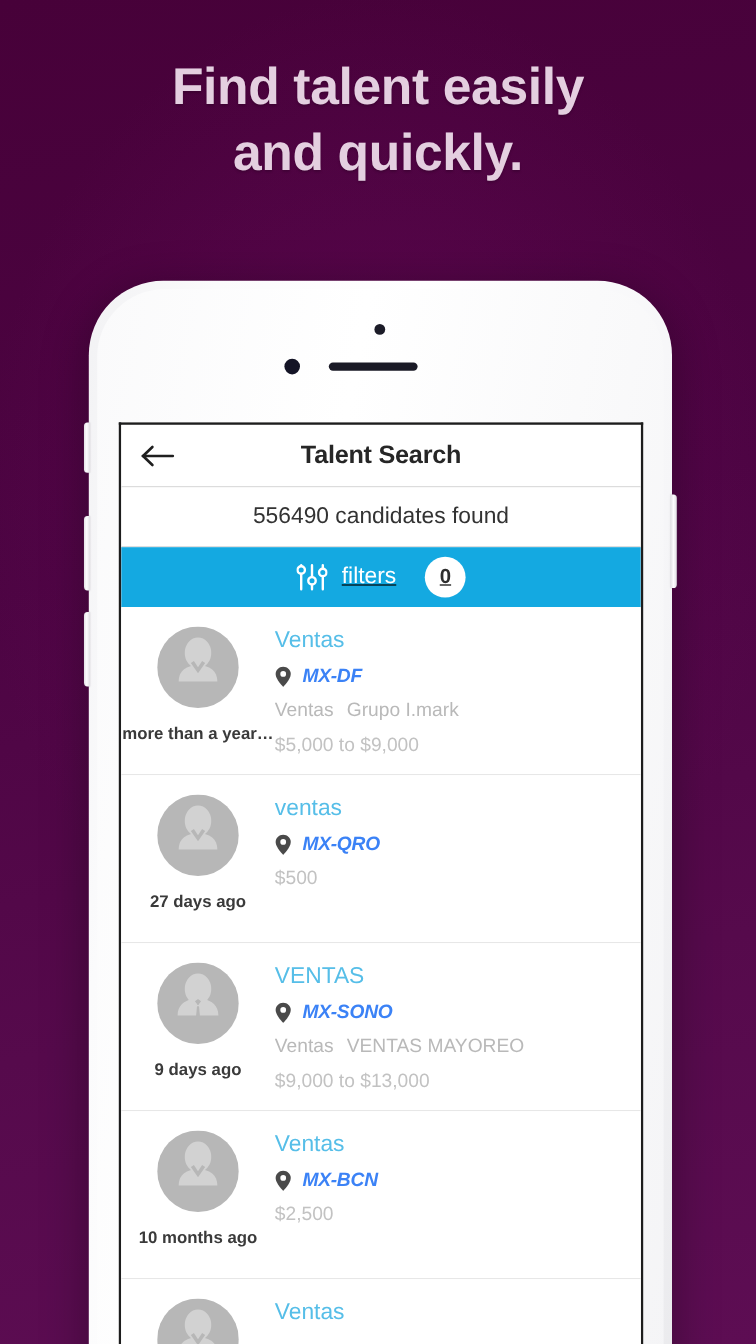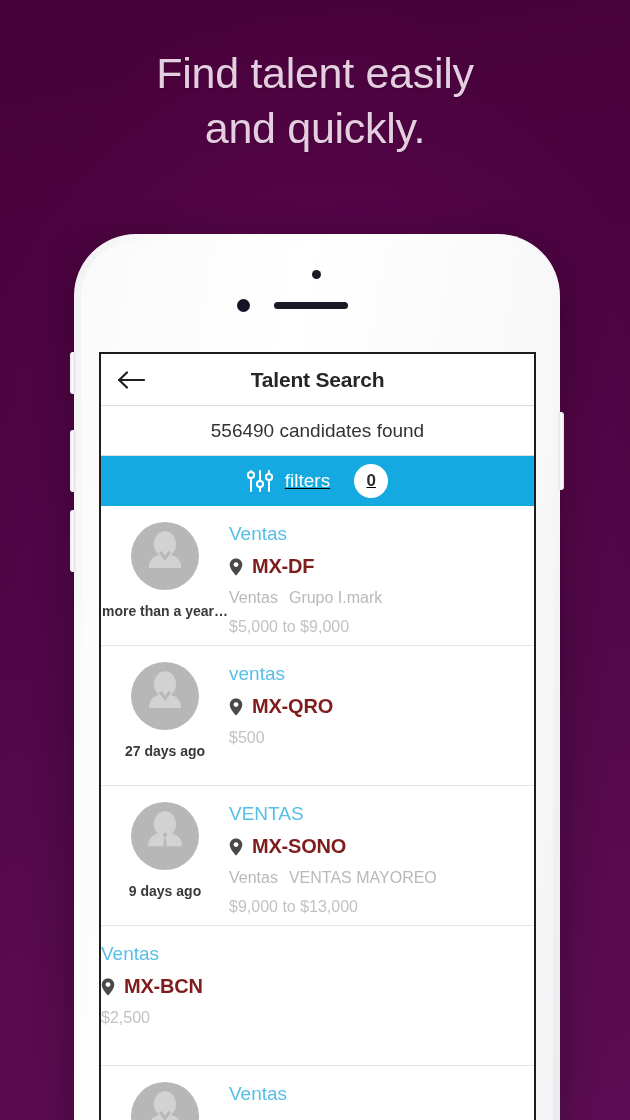--- a/index.html
+++ b/index.html
@@ -31,21 +31,21 @@
   
   #headline {
     position: absolute;
     top: 46px;
     left: 0;
     right: 0;
     text-align: center;
     color: #e4cfe0;
     font-size: 43px;
     line-height: 55px;
-    font-weight: 400;
+    font-weight: 700;
     letter-spacing: -0.3px;
     text-shadow: 0 1px 2px rgba(0,0,0,0.18);
   }
   #headline .line { display: block; }
 
   
   #phone {
     position: absolute;
     left: 74px;
     top: 234px;
@@ -290,24 +290,25 @@
     line-height: 24px;
     margin-bottom: 9px;
   }
   .result-location {
     display: flex;
     align-items: center;
     gap: 9px;
     margin-bottom: 11px;
   }
   .result-location-text {
-    font-size: 20px;
+    font-size: 16px;
     font-weight: bold;
-    color: #7f1d1d;
+    color: #3b82f6;
     letter-spacing: -0.2px;
+    font-style: italic;
   }
   .result-meta {
     font-size: 16px;
     color: #b9b9b9;
     margin-bottom: 11px;
     white-space: nowrap;
     overflow: hidden;
   }
   .result-meta .meta-gap { display: inline-block; width: 11px; }
   .result-salary {
@@ -431,20 +432,29 @@
     <path d="M7 0.6 C3.4 0.6 0.7 3.3 0.7 6.7 C0.7 11.3 7 17.4 7 17.4 C7 17.4 13.3 11.3 13.3 6.7 C13.3 3.3 10.6 0.6 7 0.6 Z" fill="#4a4a4a"></path>
     <circle cx="7" cy="6.6" r="2.4" fill="#ffffff"></circle>
   </svg>
             <span class="result-location-text">MX-SONO</span>
           </div>
           <div class="result-meta"><span>Ventas</span><span class="meta-gap"></span><span>VENTAS MAYOREO</span></div>
           <div class="result-salary">$9,000 to $13,000</div>
      </div>
         </div>
         <div class="result-row">
+          <div class="result-left">
+       <svg width="68" height="68" viewBox="0 0 80 80">
+      <circle cx="40" cy="40" r="40" fill="#b7b7b7"></circle>
+      <ellipse cx="40" cy="26" rx="13" ry="15" fill="#d2d2d2"></ellipse>
+      <path d="M21 54 C21 43 29 38 40 38 C51 38 59 43 59 54 Z" fill="#d2d2d2"></path>
+       <path d="M33 36 L40 46 L47 36 L44 34 L40 40 L36 34 Z" fill="#b7b7b7"></path>
+    </svg>
+       <div class="result-age">10 months ago</div>
+     </div>
      <div class="result-main">
        <div class="result-title">Ventas</div>
        <div class="result-location">
             <svg width="14" height="18" viewBox="0 0 14 18">
     <path d="M7 0.6 C3.4 0.6 0.7 3.3 0.7 6.7 C0.7 11.3 7 17.4 7 17.4 C7 17.4 13.3 11.3 13.3 6.7 C13.3 3.3 10.6 0.6 7 0.6 Z" fill="#4a4a4a"></path>
     <circle cx="7" cy="6.6" r="2.4" fill="#ffffff"></circle>
   </svg>
             <span class="result-location-text">MX-BCN</span>
           </div>
           <div class="result-salary">$2,500</div>

